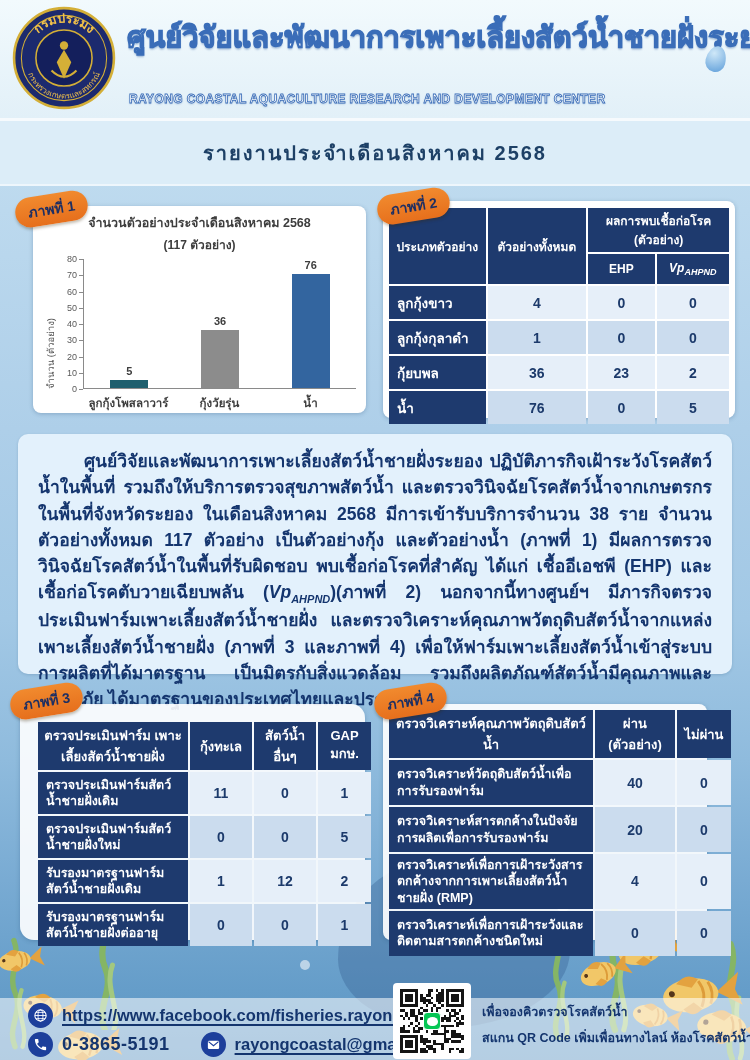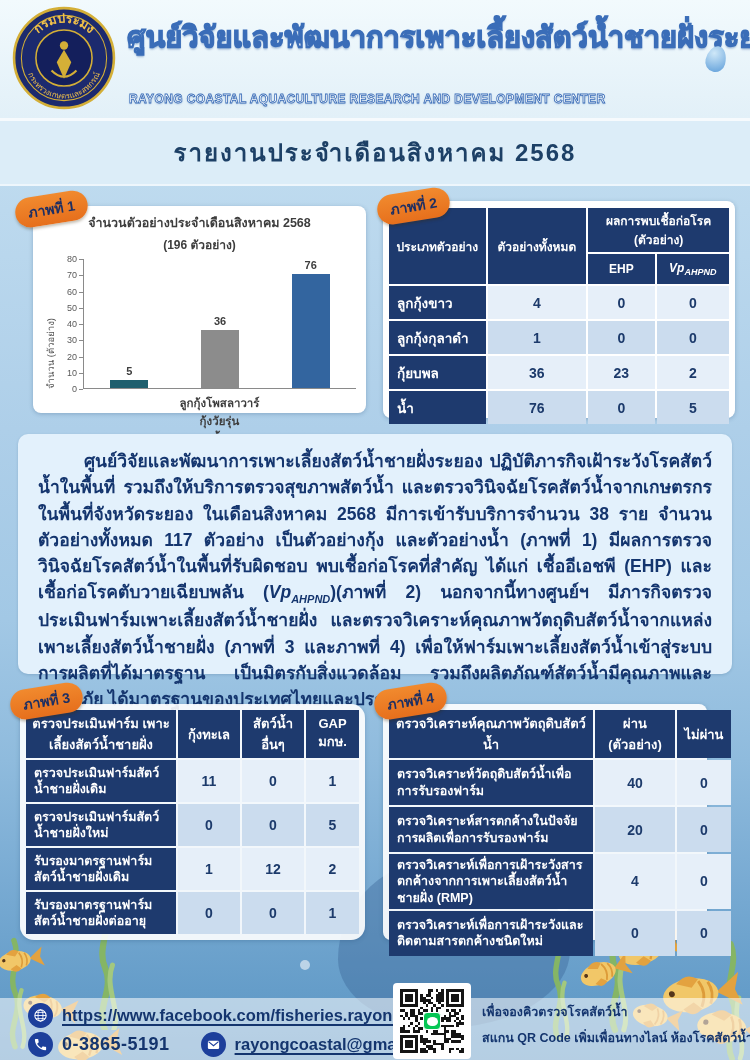--- a/index.html
+++ b/index.html
@@ -16,53 +16,53 @@
   .logo{position:absolute;left:12px;top:6px;width:104px;height:104px;}
   .th-title{position:absolute;left:127px;top:14px;width:615px;font-size:29px;font-weight:800;color:#ffffff;
     -webkit-text-stroke:1.3px #3a6db8;text-shadow:0 2px 2px rgba(42,92,160,.4);white-space:nowrap;}
   .en-title{position:absolute;left:129px;top:76px;width:615px;font-size:12px;font-weight:800;color:#ffffff;
     -webkit-text-stroke:.8px #3a6db8;letter-spacing:.4px;text-shadow:0 1px 2px rgba(42,92,160,.4);white-space:nowrap;margin-top:16px;}
   .drop{position:absolute;left:706px;top:46px;width:20px;height:26px;z-index:6;
     background:radial-gradient(circle at 35% 30%,#cfe8f8,#5a9bd8);border-radius:50% 50% 50% 50%/62% 62% 40% 40%;transform:rotate(14deg);}
   .band{position:absolute;left:0;top:118px;width:750px;height:68px;z-index:5;background:#dcedf8;
     border-top:3px solid rgba(255,255,255,.75);border-bottom:2px solid rgba(255,255,255,.5);
     display:flex;align-items:center;justify-content:center;}
-  .band-text{font-size:24px;font-weight:700;color:#1d4066;letter-spacing:2px;text-align:right;}
+  .band-text{font-size:20px;font-weight:700;color:#1d4066;letter-spacing:2px;text-align:right;}
 
   
   .badge{position:absolute;z-index:12;padding:4px 13px;border-radius:16px;
     background:linear-gradient(180deg,#f18a2e,#e66f1c);color:#1d2f63;font-size:14px;font-weight:800;
     box-shadow:0 2px 3px rgba(60,40,0,.3);transform:rotate(-9deg);}
   .b1{left:15px;top:194px;}
   .b2{left:377px;top:191px;}
   .b3{left:10px;top:686px;}
   .b4{left:374px;top:686px;}
 
   
   .panel{position:absolute;z-index:10;background:#ffffff;border-radius:8px;box-shadow:0 1px 4px rgba(40,80,120,.3);}
   .chart-panel{left:33px;top:206px;width:333px;height:207px;padding:7px 10px 5px;}
   .t2-panel{left:383px;top:201px;width:352px;height:217px;padding:5px 4px;}
-  .t3-panel{left:20px;top:704px;width:345px;height:236px;padding:4px;background:rgba(255,255,255,.9);border-radius:14px;}
+  .t3-panel{left:20px;top:704px;width:345px;height:236px;padding:16px;background:rgba(255,255,255,.9);border-radius:14px;}
   .t4-panel{left:383px;top:704px;width:324px;height:236px;padding:4px;background:rgba(255,255,255,.9);}
 
   
   .c-title{text-align:center;font-size:12.5px;font-weight:700;color:#3d3d3d;}
   .c-sub{text-align:center;font-size:12px;font-weight:700;color:#3d3d3d;margin:2px 0 5px;}
   .c-body{display:flex;align-items:flex-start;}
   .ylab{writing-mode:vertical-rl;transform:rotate(180deg);font-size:9.5px;color:#555;height:130px;
     display:flex;align-items:center;margin-right:1px;}
   .yaxis{height:142px;margin-top:-6px;width:24px;display:flex;flex-direction:column;justify-content:space-between;align-items:flex-end;}
   .yaxis span{position:relative;font-size:9px;color:#595959;line-height:12px;padding-right:6px;}
   .yaxis span::after{content:'';position:absolute;right:0px;top:50%;width:4px;height:1px;background:#8a8a8a;}
   .plotwrap{flex:1;display:flex;flex-direction:column;}
   .plot{height:130px;border-left:1px solid #8a8a8a;border-bottom:1px solid #8a8a8a;display:flex;}
   .slot{flex:1;display:flex;flex-direction:column;align-items:center;justify-content:flex-end;height:100%;}
   .bval{font-size:11px;font-weight:700;color:#3d3d3d;margin-bottom:2px;line-height:13px;}
   .bar{width:38px;}
-  .xlabels{display:flex;margin-top:5px;flex-direction:column;}
+  .xlabels{display:flex;margin-top:5px;}
   .xlab{flex:1;text-align:center;font-size:11.5px;font-weight:700;color:#3d3d3d;white-space:nowrap;}
 
   
   table.dt{border-collapse:separate;border-spacing:2px;width:100%;table-layout:fixed;}
   .dt thead th{background:#1e3a6e;color:#fff;font-weight:700;text-align:center;vertical-align:middle;padding:3px 4px;}
   .dt tbody th{background:#1e3a6e;color:#fff;font-weight:700;text-align:left;vertical-align:middle;padding:3px 8px;}
   .dt tbody td{text-align:center;vertical-align:middle;font-weight:700;color:#1c3a6b;font-size:14px;}
   .dt tbody tr:nth-child(odd) td{background:#e6eff9;}
   .dt tbody tr:nth-child(even) td{background:#cbdcee;}
   .t2 thead th{font-size:12px;height:30px;}
@@ -209,21 +209,21 @@
     <div class="band-text">รายงานประจำเดือนสิงหาคม 2568</div>
   </div>
 
   <div class="badge b1">ภาพที่ 1</div>
   <div class="badge b2">ภาพที่ 2</div>
   <div class="badge b3">ภาพที่ 3</div>
   <div class="badge b4">ภาพที่ 4</div>
 
   <section class="panel chart-panel">
     <div class="c-title">จำนวนตัวอย่างประจำเดือนสิงหาคม 2568</div>
-    <div class="c-sub">(196 ตัวอย่าง)</div>
+    <div class="c-sub">(117 ตัวอย่าง)</div>
     <div class="c-body">
       <div class="ylab">จำนวน (ตัวอย่าง)</div>
       <div class="yaxis" id="yticks">
           <span>80</span>
           <span>70</span>
           <span>60</span>
           <span>50</span>
           <span>40</span>
           <span>30</span>
           <span>20</span>

